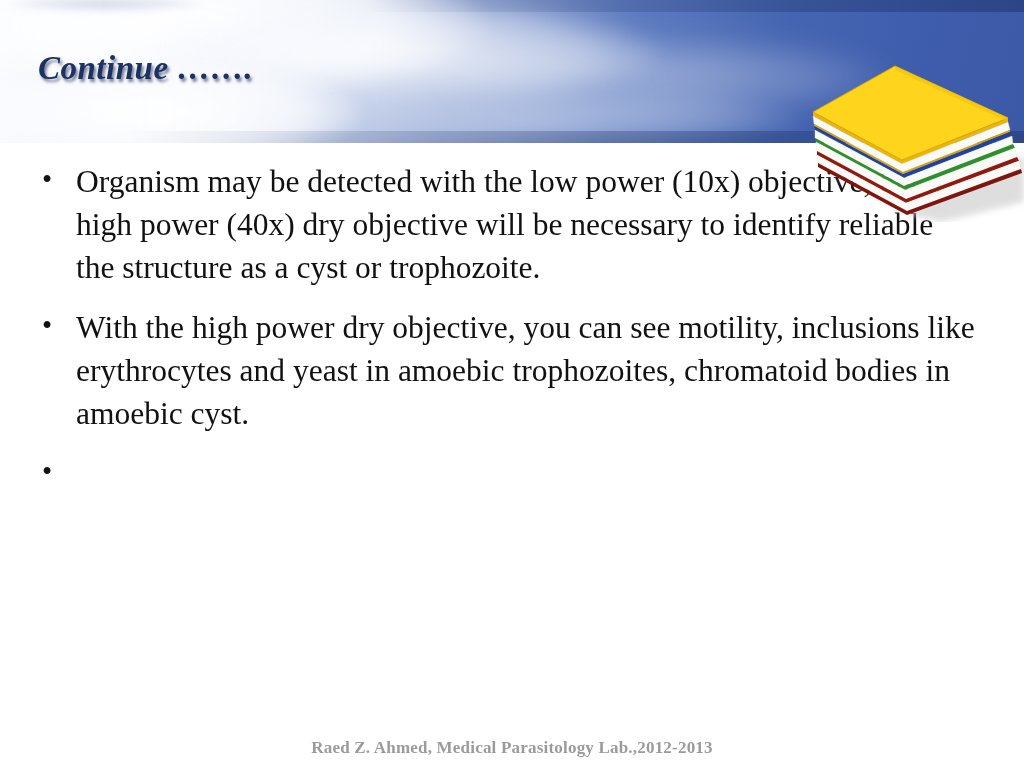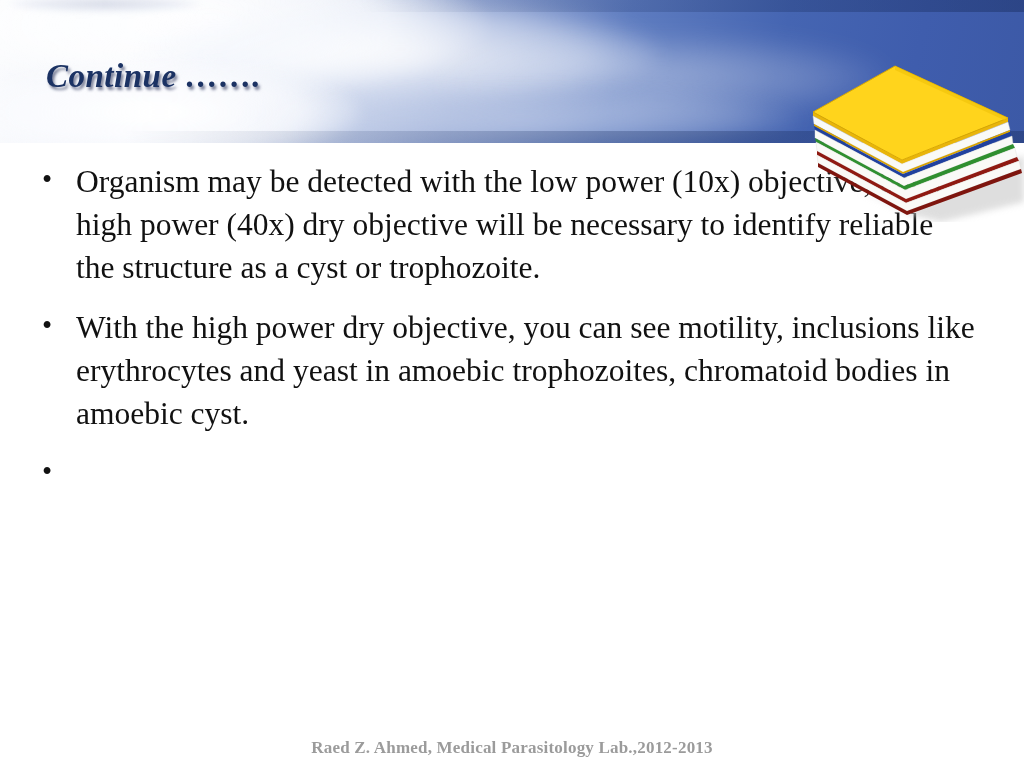--- a/index.html
+++ b/index.html
@@ -34,21 +34,21 @@
     filter:blur(10px);}
   .cloud.c6{left:10px;top:-4px;width:190px;height:16px;
     background:radial-gradient(ellipse at center, rgba(180,188,210,.55) 0%, rgba(200,208,228,.3) 55%, rgba(255,255,255,0) 80%);
     filter:blur(3px);}
   .header-top-shade{position:absolute;left:0;top:0;width:100%;height:12px;
     background:linear-gradient(to left, rgba(24,44,94,.45), rgba(24,44,94,.15) 45%, rgba(24,44,94,0) 65%);}
   .header-bottom-shade{position:absolute;left:0;bottom:0;width:100%;height:12px;
     background:linear-gradient(to right, rgba(30,50,100,0) 12%, rgba(30,50,100,.30) 60%, rgba(25,43,90,.38) 100%);}
 
   .title{
-    position:absolute;left:38px;top:50px;margin:8px;
+    position:absolute;left:38px;top:50px;margin:0;
     font-size:33px;font-weight:bold;font-style:italic;
     color:#1b3263;letter-spacing:.5px;
     text-shadow:2px 3px 3px rgba(18,28,70,.55);
   }
 
   
   .body-text{position:absolute;left:40px;top:160px;width:935px;}
   .bullets{list-style:none;margin:0;padding:0;}
   .bullets li{
     position:relative;padding-left:36px;margin:0 0 17px 0;

